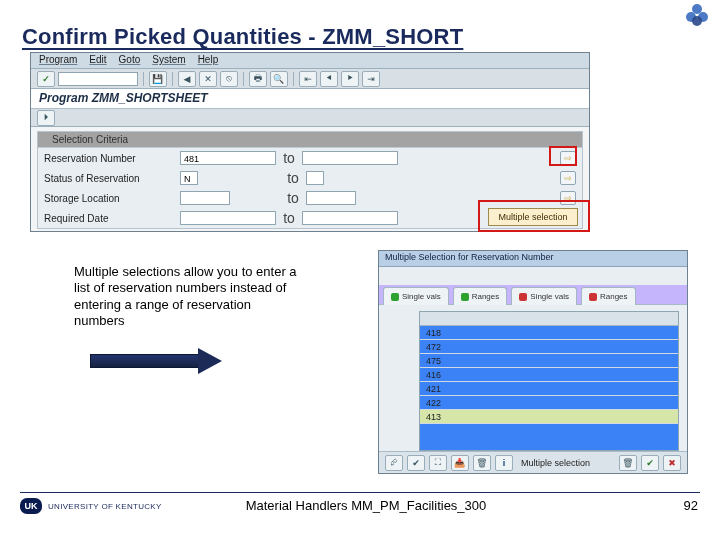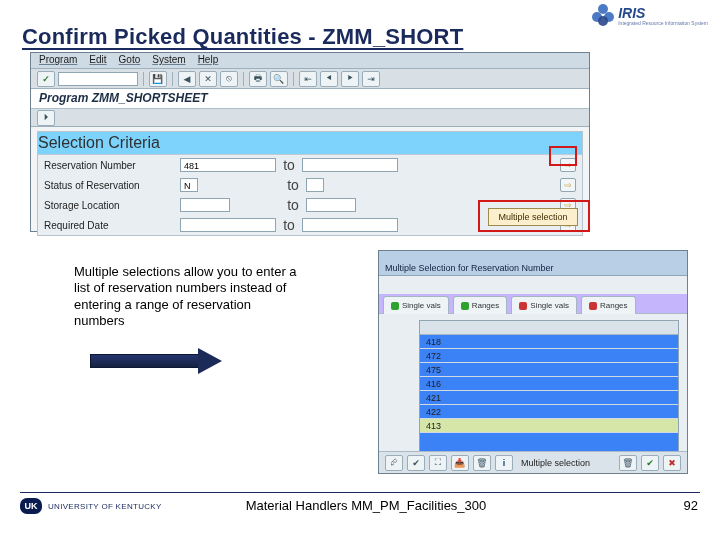--- a/index.html
+++ b/index.html
@@ -84,21 +84,21 @@
   }
   .tb2 {
     background:var(--sap-bg); height:18px; border-bottom:1px solid #9db0be;
     display:flex; align-items:center; padding:0 6px; gap:4px;
   }
   .group {
     margin:4px 6px 0 6px; border:1px solid #b7c4cd; background:#e8eef2;
     font-size:10px;
   }
   .group-title {
-    background:#7dd3fc; padding:2px 0; font-size:16px; color:#303030;
+    background:#a3a3a3; padding:2px 14px; font-size:10px; color:#303030;
     border-bottom:1px solid #c0ccd4;
   }
   .crit-row {
     display:flex; align-items:center; height:20px; padding:0 6px; gap:6px;
   }
   .crit-label { width:130px; color:#222; font-size:10px;}
   .crit-in { height:14px; background:#fff; border:1px solid #8fa6b2; }
   .w40{width:50px}.w14{width:18px}.w90{width:96px}
   .to { font-size:14px; color:#444; width:14px; text-align:center; }
   .ms-btn {
@@ -138,21 +138,21 @@
     border-top:13px solid transparent; border-bottom:13px solid transparent;
     border-left:24px solid #1b2a57;
   }
 
   
   .sap2 {
     position:absolute; left:378px; top:250px; width:310px; height:224px;
     background:#e8eef2; border:1px solid #6e8190;
   }
   .sap2-title {
-    background:#b9cfe6; height:16px; font-size:9px; padding:12px 6px;
+    background:#b9cfe6; height:16px; font-size:9px; padding:1px 6px;
     color:#102040; border-bottom:1px solid #8da5bb;
   }
   .tabs {
     display:flex; gap:0; background:#c4b5fd; height:20px;
     border-bottom:1px solid #a9bac6; padding:2px 4px 0 4px;margin-top:18px;
   }
   .tab {
     height:18px; padding:1px 7px; font-size:8px; background:#eef3f6;
     border:1px solid #a5b6c2; border-bottom:none; border-radius:3px 3px 0 0;
     display:flex; align-items:center; gap:3px; color:#333;
@@ -208,24 +208,20 @@
 
 <div class="title-row">
   <div class="title">Confirm Picked Quantities - ZMM_SHORT</div>
 </div>
 <div class="iris">
   <div class="iris-petals">
     <span></span>
       <span></span>
       <span></span>
       <span></span>
-  </div>
-  <div>
-    <div class="iris-word">IRIS</div>
-    <div class="iris-sub">Integrated Resource Information System</div>
   </div>
 </div>
 
 <div class="sap1">
   <div class="menubar">
     <span>Program</span>
     <span>Edit</span>
     <span>Goto</span>
     <span>System</span>
     <span>Help</span>

